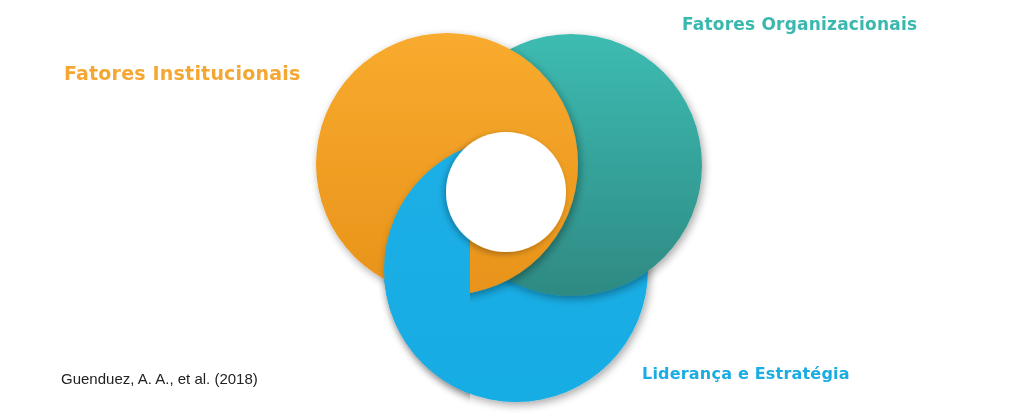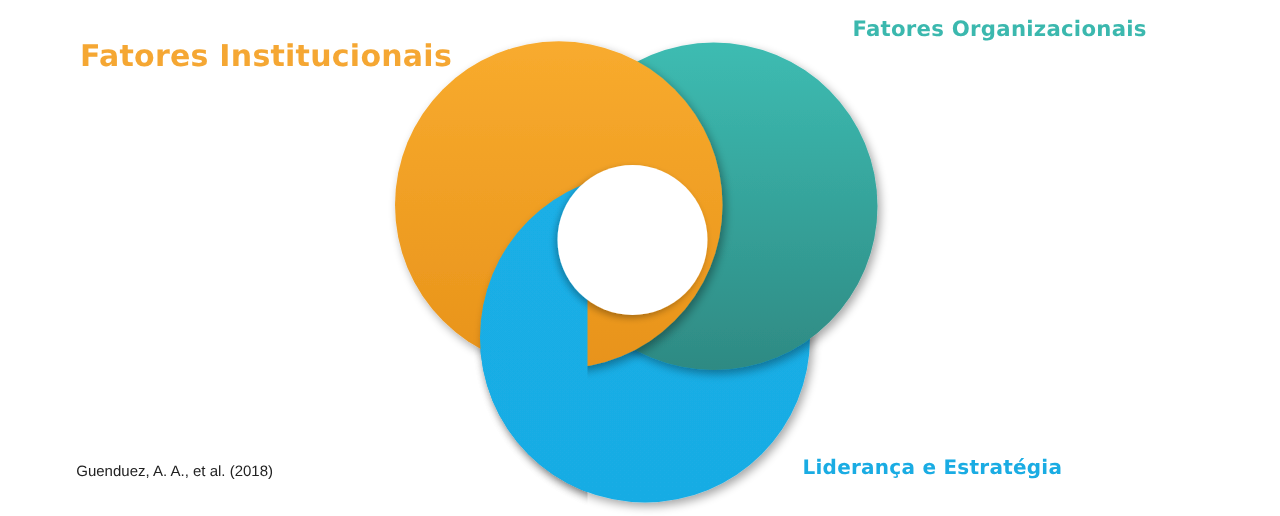--- a/index.html
+++ b/index.html
@@ -1,22 +1,22 @@
 <!DOCTYPE html>
 <html><head>
   <meta charset="utf-8">
   <style>
     html, body { margin: 0; padding: 0; background: #ffffff; }
     body { width: 1024px; height: 413px; position: relative; overflow: hidden; font-family: "DejaVu Sans", "Liberation Sans", sans-serif; }
     .diagram { position: absolute; left: 0; top: 0; width: 1024px; height: 413px; }
     .label { position: absolute; font-weight: bold; white-space: nowrap; letter-spacing: 0.2px; }
-    .label-orange { left: 64px; top: 31px; font-size: 24px; color: #F5A733; }
+    .label-orange { left: 64px; top: 62px; font-size: 19px; color: #F5A733; }
     .label-teal { left: 682px; top: 14px; font-size: 17px; color: #3BB8AE; }
     .label-blue { left: 642px; top: 364px; font-size: 16px; color: #1AACE3; }
-    .citation { position: absolute; left: 61px; top: 370px; font-size: 12px; color: #222222; font-family: "Liberation Sans", "DejaVu Sans", sans-serif; }
+    .citation { position: absolute; left: 61px; top: 370px; font-size: 15px; color: #222222; font-family: "Liberation Sans", "DejaVu Sans", sans-serif; }
   </style>
 </head>
 <body>
 
 <svg class="diagram" width="1024" height="413" viewBox="0 0 1024 413" xmlns="http://www.w3.org/2000/svg">
   <defs>
     <linearGradient id="gOrange" x1="0" y1="0" x2="0" y2="1">
       <stop offset="0" stop-color="#F8AB2E"></stop>
       <stop offset="1" stop-color="#E8931A"></stop>
     </linearGradient>

